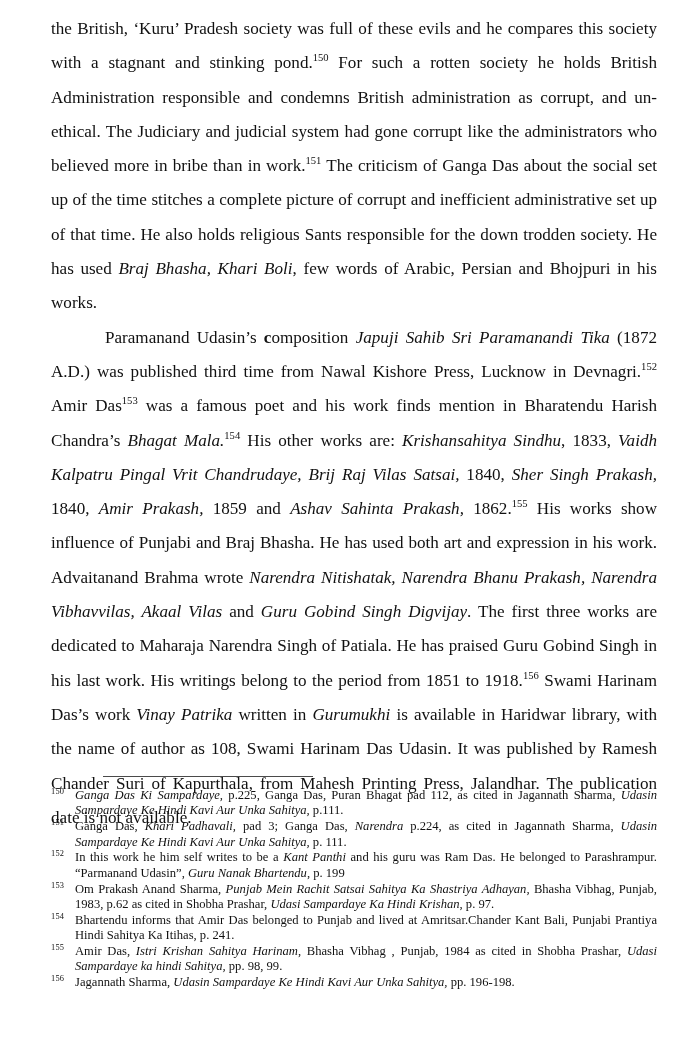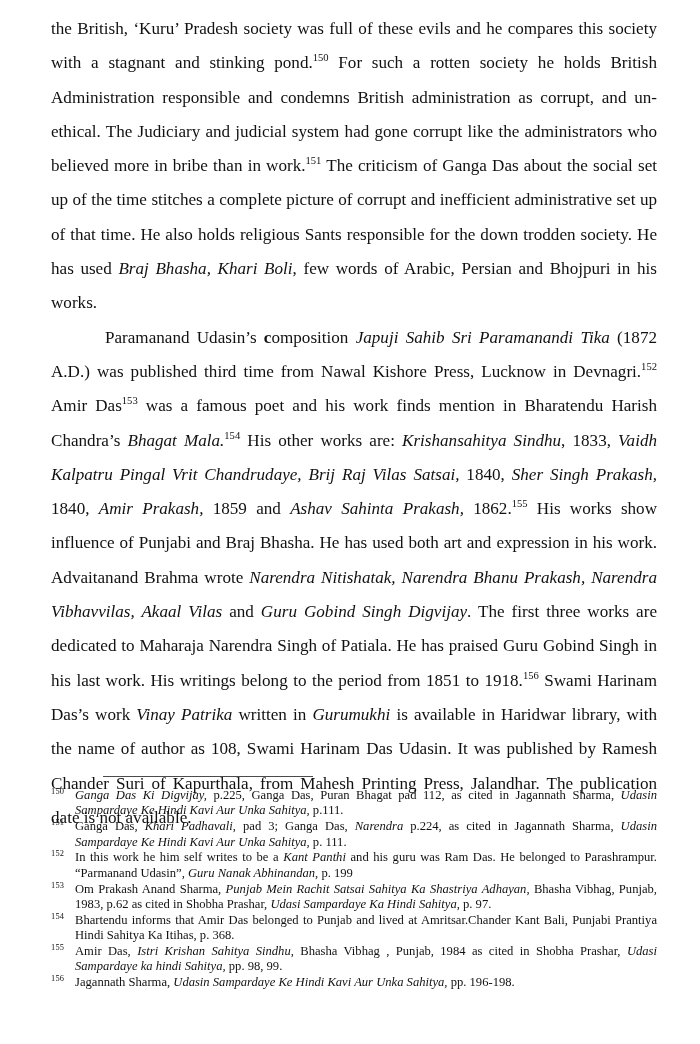--- a/index.html
+++ b/index.html
@@ -108,41 +108,41 @@
   <div class="body-text">
     <p class="para">the British, ‘Kuru’ Pradesh society was full of these evils and he compares this society with a stagnant and stinking pond.<sup>150</sup> For such a rotten society he holds British Administration responsible and condemns British administration as corrupt, and un-ethical. The Judiciary and judicial system had gone corrupt like the administrators who believed more in bribe than in work.<sup>151</sup> The criticism of Ganga Das about the social set up of the time stitches a complete picture of corrupt and inefficient administrative set up of that time. He also holds religious Sants responsible for the down trodden society. He has used <i>Braj Bhasha, Khari Boli</i>, few words of Arabic, Persian and Bhojpuri in his works.</p>
     <p class="para indent">Paramanand Udasin’s <span class="bold-c">c</span>omposition <i>Japuji Sahib Sri Paramanandi Tika</i> (1872 A.D.) was published third time from Nawal Kishore Press, Lucknow in Devnagri.<sup>152</sup> Amir Das<sup>153</sup> was a famous poet and his work finds mention in Bharatendu Harish Chandra’s <i>Bhagat Mala.</i><sup>154</sup> His other works are: <i>Krishansahitya Sindhu</i>, 1833, <i>Vaidh Kalpatru Pingal Vrit Chandrudaye, Brij Raj Vilas Satsai,</i> 1840, <i>Sher Singh Prakash,</i> 1840, <i>Amir Prakash,</i> 1859 and <i>Ashav Sahinta Prakash,</i> 1862.<sup>155</sup> His works show influence of Punjabi and Braj Bhasha. He has used both art and expression in his work. Advaitanand Brahma wrote <i>Narendra Nitishatak, Narendra Bhanu Prakash, Narendra Vibhavvilas, Akaal Vilas</i> and <i>Guru Gobind Singh Digvijay</i>. The first three works are dedicated to Maharaja Narendra Singh of Patiala. He has praised Guru Gobind Singh in his last work. His writings belong to the period from 1851 to 1918.<sup>156</sup> Swami Harinam Das’s work <i>Vinay Patrika</i> written in <i>Gurumukhi</i> is available in Haridwar library, with the name of author as 108, Swami Harinam Das Udasin. It was published by Ramesh Chander Suri of Kapurthala, from Mahesh Printing Press, Jalandhar. The publication date is not available.</p>
   </div>
 
   <div class="fn-rule"></div>
 
   <div class="footnotes">
       <div class="fn">
         <span class="fn-num">150</span>
-        <span class="fn-body"><i>Ganga Das Ki Digvijay,</i> p.225, Ganga Das, Puran Bhagat pad 112, as  cited in Jagannath Sharma, <i>Udasin Sampardaye Ke Hindi Kavi Aur Unka Sahitya,</i> p.111.</span>
+        <span class="fn-body"><i>Ganga Das Ki Sampardaye,</i> p.225, Ganga Das, Puran Bhagat pad 112, as  cited in Jagannath Sharma, <i>Udasin Sampardaye Ke Hindi Kavi Aur Unka Sahitya,</i> p.111.</span>
       </div>
       <div class="fn">
         <span class="fn-num">151</span>
         <span class="fn-body">Ganga Das, <i>Khari Padhavali,</i> pad 3; Ganga Das, <i>Narendra</i> p.224, as cited in Jagannath Sharma, <i>Udasin Sampardaye Ke Hindi Kavi Aur Unka Sahitya,</i> p. 111.</span>
       </div>
       <div class="fn">
         <span class="fn-num">152</span>
-        <span class="fn-body">In this work he him self writes to be a <i>Kant Panthi</i> and his guru was Ram Das. He belonged to Parashrampur. “Parmanand Udasin”, <i>Guru Nanak Abhinandan</i>, p. 199</span>
+        <span class="fn-body">In this work he him self writes to be a <i>Kant Panthi</i> and his guru was Ram Das. He belonged to Parashrampur. “Parmanand Udasin”, <i>Guru Nanak Bhartendu</i>, p. 199</span>
       </div>
       <div class="fn">
         <span class="fn-num">153</span>
-        <span class="fn-body">Om Prakash Anand Sharma, <i>Punjab Mein Rachit Satsai Sahitya Ka Shastriya Adhayan,</i> Bhasha Vibhag, Punjab, 1983, p.62 as cited in Shobha Prashar, <i>Udasi Sampardaye Ka Hindi Sahitya</i>, p. 97.</span>
+        <span class="fn-body">Om Prakash Anand Sharma, <i>Punjab Mein Rachit Satsai Sahitya Ka Shastriya Adhayan,</i> Bhasha Vibhag, Punjab, 1983, p.62 as cited in Shobha Prashar, <i>Udasi Sampardaye Ka Hindi Krishan</i>, p. 97.</span>
       </div>
       <div class="fn">
         <span class="fn-num">154</span>
-        <span class="fn-body">Bhartendu informs that Amir Das belonged to Punjab and lived at Amritsar.Chander Kant Bali, Punjabi Prantiya Hindi Sahitya Ka Itihas, p. 368.</span>
+        <span class="fn-body">Bhartendu informs that Amir Das belonged to Punjab and lived at Amritsar.Chander Kant Bali, Punjabi Prantiya Hindi Sahitya Ka Itihas, p. 241.</span>
       </div>
       <div class="fn">
         <span class="fn-num">155</span>
-        <span class="fn-body">Amir Das, <i>Istri Krishan Sahitya Sindhu</i>, Bhasha Vibhag , Punjab, 1984 as cited in Shobha Prashar, <i>Udasi Sampardaye ka hindi Sahitya,</i>  pp. 98, 99.</span>
+        <span class="fn-body">Amir Das, <i>Istri Krishan Sahitya Harinam</i>, Bhasha Vibhag , Punjab, 1984 as cited in Shobha Prashar, <i>Udasi Sampardaye ka hindi Sahitya,</i>  pp. 98, 99.</span>
       </div>
       <div class="fn">
         <span class="fn-num">156</span>
         <span class="fn-body">Jagannath Sharma, <i>Udasin Sampardaye Ke Hindi Kavi Aur Unka Sahitya,</i> pp. 196-198.</span>
       </div>
     </div>
 
   <div class="page-number">179</div>
 
 </div>

